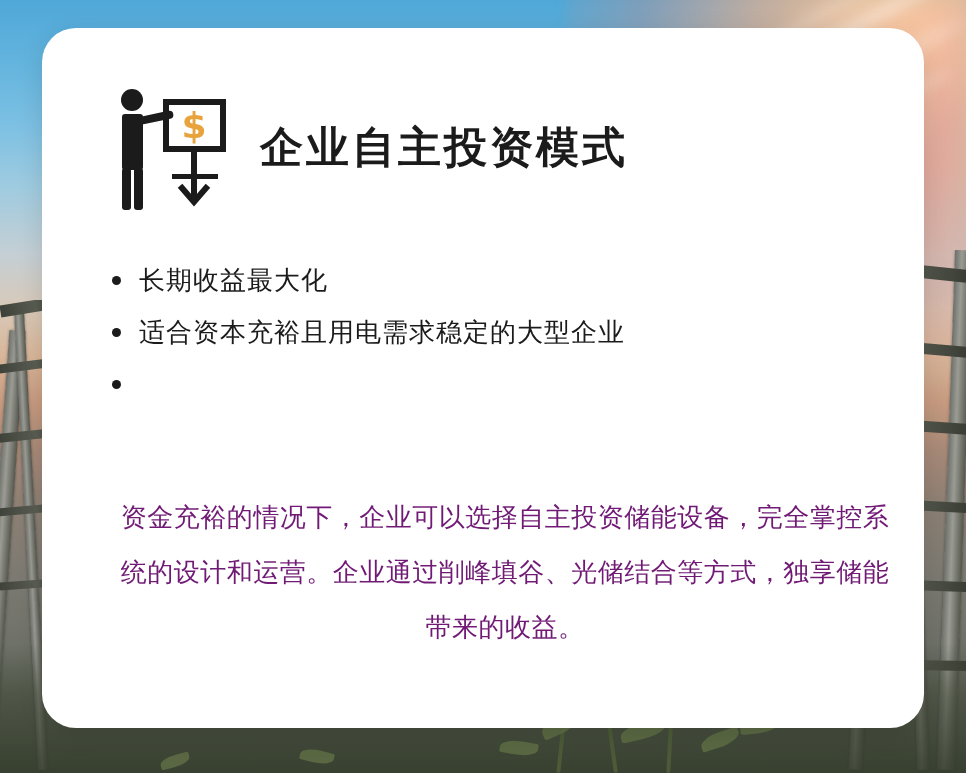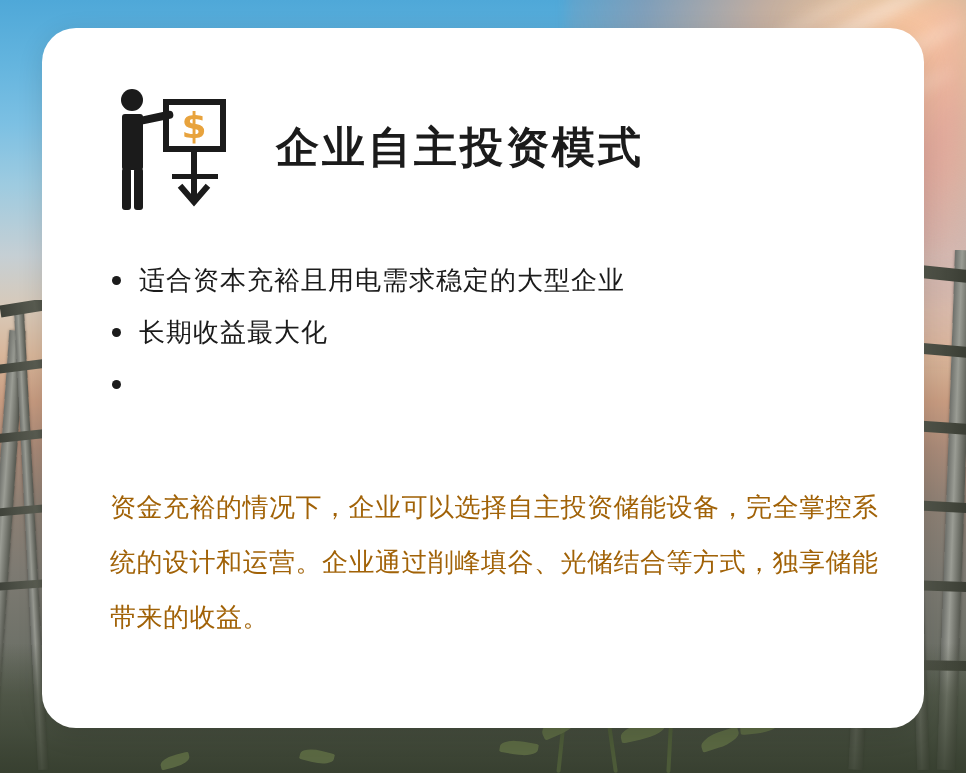--- a/index.html
+++ b/index.html
@@ -159,21 +159,21 @@
     height: 140px;
     position: relative;
     flex: 0 0 auto;
   }
   .header-title {
     font-family: "DejaVu Sans", "Liberation Sans", sans-serif;
     font-size: 43px;
     font-weight: 700;
     letter-spacing: 3px;
     color: #1b1b1b;
-    margin-left: 38px;
+    margin-left: 22px;
     white-space: nowrap;
   }
 
   
   .bullets {
     position: absolute;
     left: 70px;
     top: 236px;
     width: 760px;
   }
@@ -196,28 +196,28 @@
     font-size: 26px;
     color: #1b1b1b;
     line-height: 1.3;
     letter-spacing: 1px;
   }
 
   
   .paragraph {
     position: absolute;
     left: 68px;
-    top: 452px;
+    top: 462px;
     width: 790px;
     font-family: "DejaVu Sans", "Liberation Sans", sans-serif;
     font-size: 26px;
     line-height: 55px;
-    color: #a16207;
+    color: #701a75;
     letter-spacing: 0.5px;
-    text-align: left;
+    text-align: center;
   }
 </style>
 </head>
 <body>
 
 <div id="stage">
 
   <div class="bg">
     <div class="bg-sky"></div>
     <div class="bg-glow"></div>
@@ -291,27 +291,27 @@
           <path d="M88 104 L88 120 M76 110 L88 124 L100 110" fill="none" stroke="#1b1b1b" stroke-width="6" stroke-linecap="square"></path>
         </svg>
       </div>
 
       <div class="header-title">企业自主投资模式</div>
     </div>
 
     <div class="bullets">
       <div class="bullet-row">
         <span class="bullet-dot"></span>
+        <span class="bullet-text">长期收益最大化</span>
+      </div>
+      <div class="bullet-row">
+        <span class="bullet-dot"></span>
         <span class="bullet-text">适合资本充裕且用电需求稳定的大型企业</span>
       </div>
       <div class="bullet-row">
         <span class="bullet-dot"></span>
-        <span class="bullet-text">长期收益最大化</span>
-      </div>
-      <div class="bullet-row">
-        <span class="bullet-dot"></span>
       </div>
     </div>
 
     <div class="paragraph">资金充裕的情况下，企业可以选择自主投资储能设备，完全掌控系统的设计和运营。企业通过削峰填谷、光储结合等方式，独享储能带来的收益。</div>
 
   </div>
 </div>
 
 </body></html>

